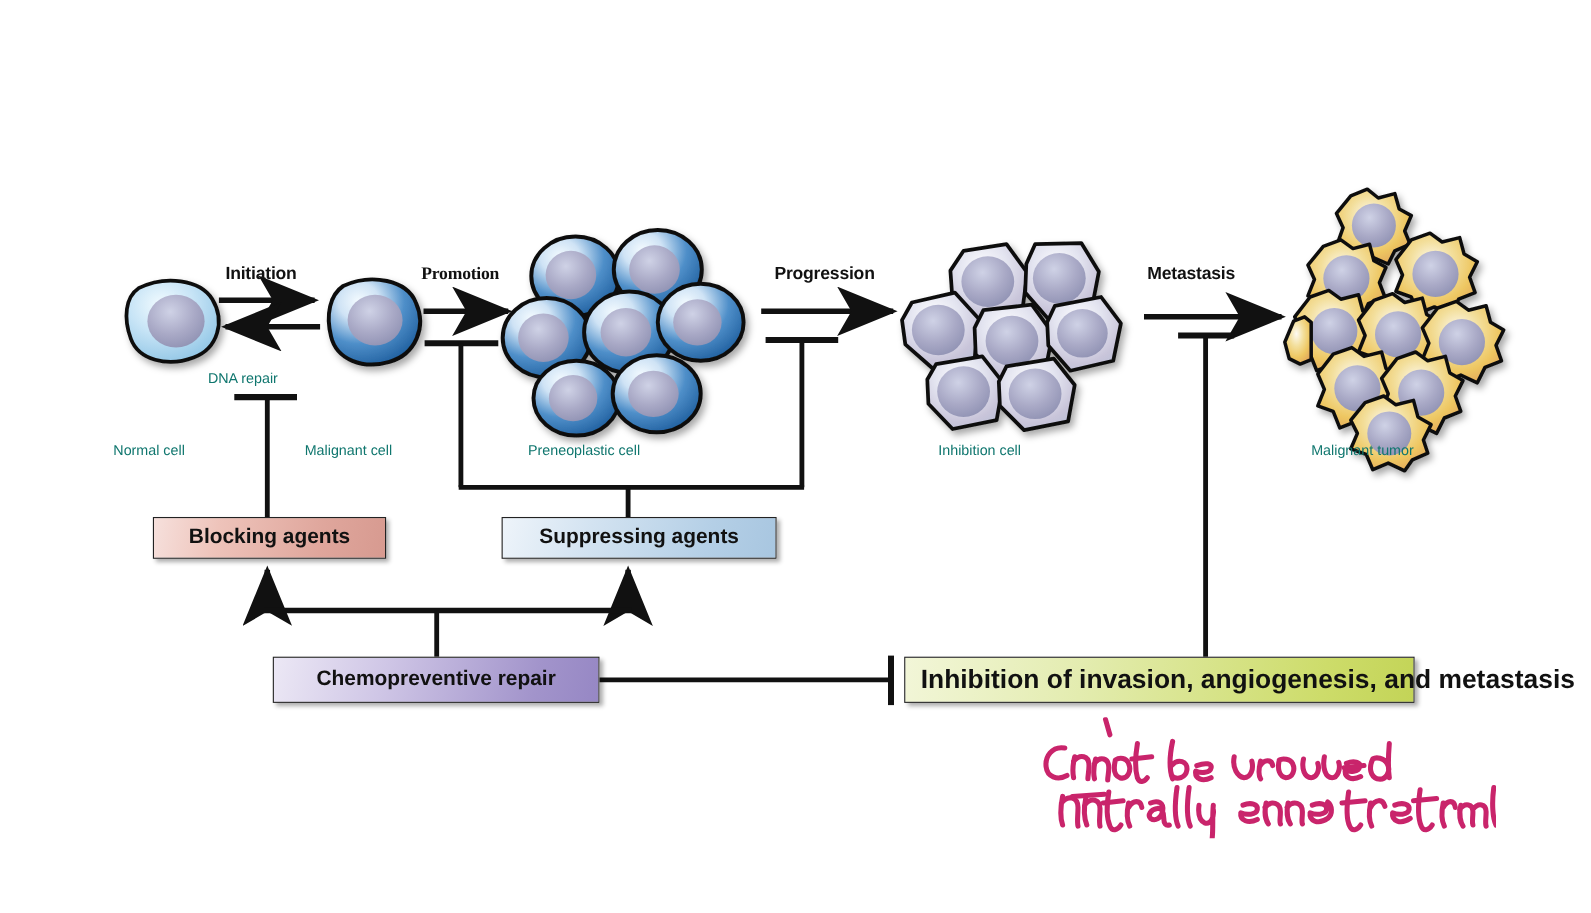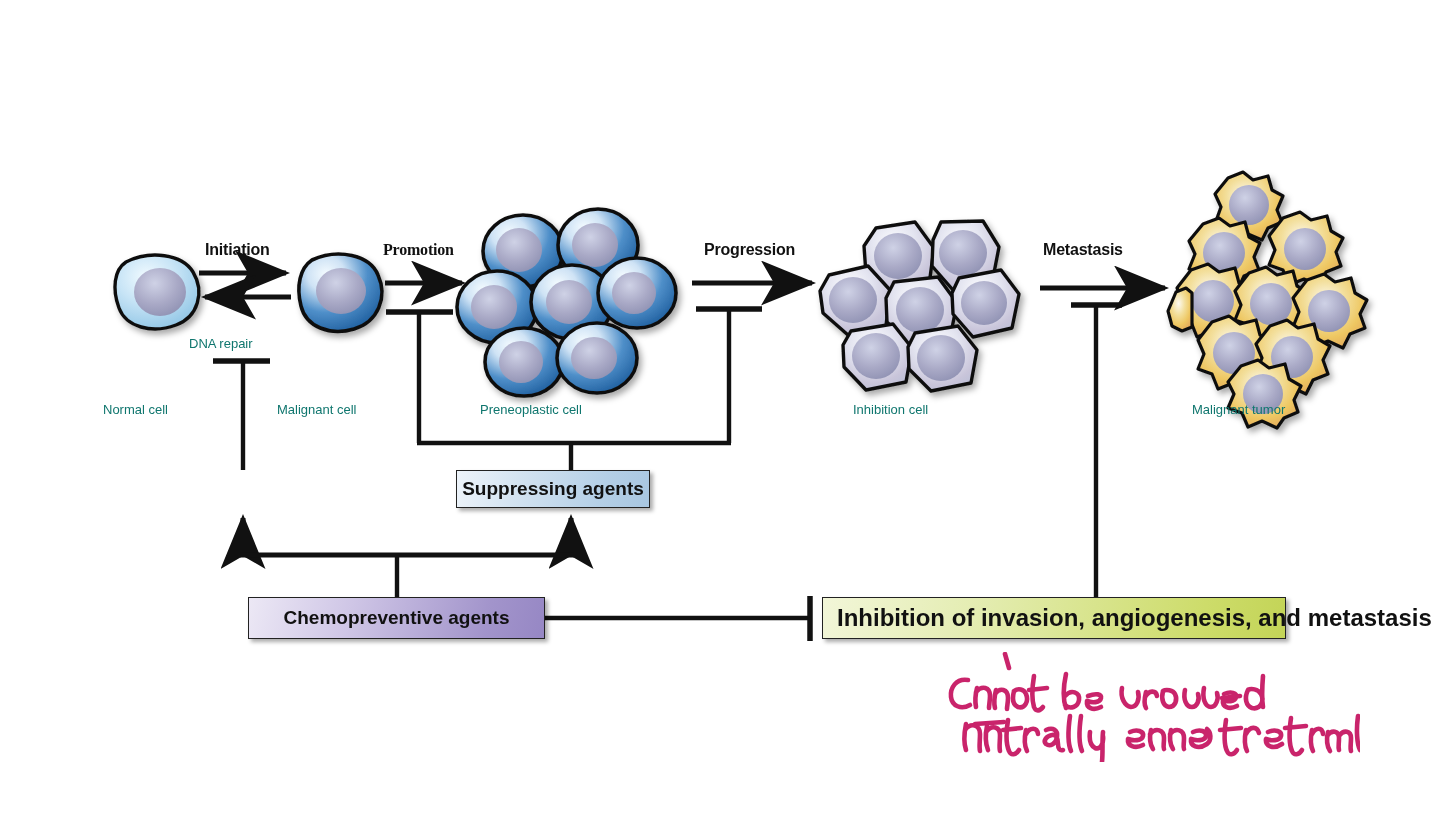--- a/index.html
+++ b/index.html
@@ -9,21 +9,21 @@
   svg.layer{position:absolute;left:0;top:0;width:1446px;height:830px;}
   .stage-label{position:absolute;font-weight:bold;font-size:16px;color:#111;
                white-space:nowrap;letter-spacing:-0.2px;}
   .cell-label{position:absolute;font-size:13px;color:#0f766e;white-space:nowrap;}
   .agent-box{position:absolute;border:1.6px solid #222;box-sizing:border-box;
              display:flex;align-items:center;justify-content:center;
              font-weight:bold;font-size:19px;color:#111;white-space:nowrap;
              box-shadow:3px 3px 4px rgba(0,0,0,.33);}
   #blocking-box{left:139px;top:470px;width:212px;height:38px;
       background:linear-gradient(100deg,#f6e0dc 0%,#eec3ba 28%,#dfa69c 72%,#d79a90 100%);}
-  #suppressing-box{left:456px;top:470px;width:194px;height:38px;
+  #suppressing-box{left:456px;top:470px;width:250px;height:38px;
       background:linear-gradient(105deg,#eef4fa 0%,#d3e3f1 32%,#b4cfe6 75%,#a8c6e0 100%);}
   #chemo-box{left:248px;top:597px;width:297px;height:42px;
       background:linear-gradient(103deg,#ece8f5 0%,#cfc6e6 34%,#a294cb 80%,#9687c4 100%);}
   #inhibition-box{left:822px;top:597px;width:464px;height:42px;
       background:linear-gradient(100deg,#f2f6d8 0%,#e3ecaf 35%,#cddc6a 82%,#c3d457 100%);
       justify-content:flex-start;padding-left:14px;font-size:24px;}
   #handwriting{position:absolute;left:930px;top:652px;width:430px;height:110px;}
 </style>
 </head>
 <body>
@@ -263,22 +263,23 @@
   <div class="stage-label" style="left:1043px;top:241px;">Metastasis</div>
 
   <div class="cell-label" style="left:189px;top:336px;">DNA repair</div>
 
   <div class="cell-label" style="left:103px;top:402px;">Normal cell</div>
   <div class="cell-label" style="left:277px;top:402px;">Malignant cell</div>
   <div class="cell-label" style="left:480px;top:402px;">Preneoplastic cell</div>
   <div class="cell-label" style="left:853px;top:402px;">Inhibition cell</div>
   <div class="cell-label" style="left:1192px;top:402px;">Malignant tumor</div>
 
+  <div class="agent-box" id="blocking-box">Blocking agents</div>
   <div class="agent-box" id="suppressing-box">Suppressing agents</div>
-  <div class="agent-box" id="chemo-box">Chemopreventive agents</div>
+  <div class="agent-box" id="chemo-box">Chemopreventive repair</div>
   <div class="agent-box" id="inhibition-box">Inhibition of invasion, angiogenesis, and metastasis</div>
 
   <svg id="handwriting" viewBox="0 0 430 110">
     <g fill="none" stroke="#c9246b" stroke-width="4.6" stroke-linecap="round" stroke-linejoin="round">
 
       <path d="M75,2 L79,16"></path>
 
       <path d="M38,28 C26,26 20,36 21,45 C22,54 31,58 40,53"></path>
       <path d="M47,36 C45,44 45,50 46,55 M46,40 C52,33 60,35 60,44 C60,49 59,53 59,56"></path>
       <path d="M66,38 C64,46 64,52 65,56 M65,42 C70,35 78,37 78,46 C78,51 77,54 77,57"></path>

